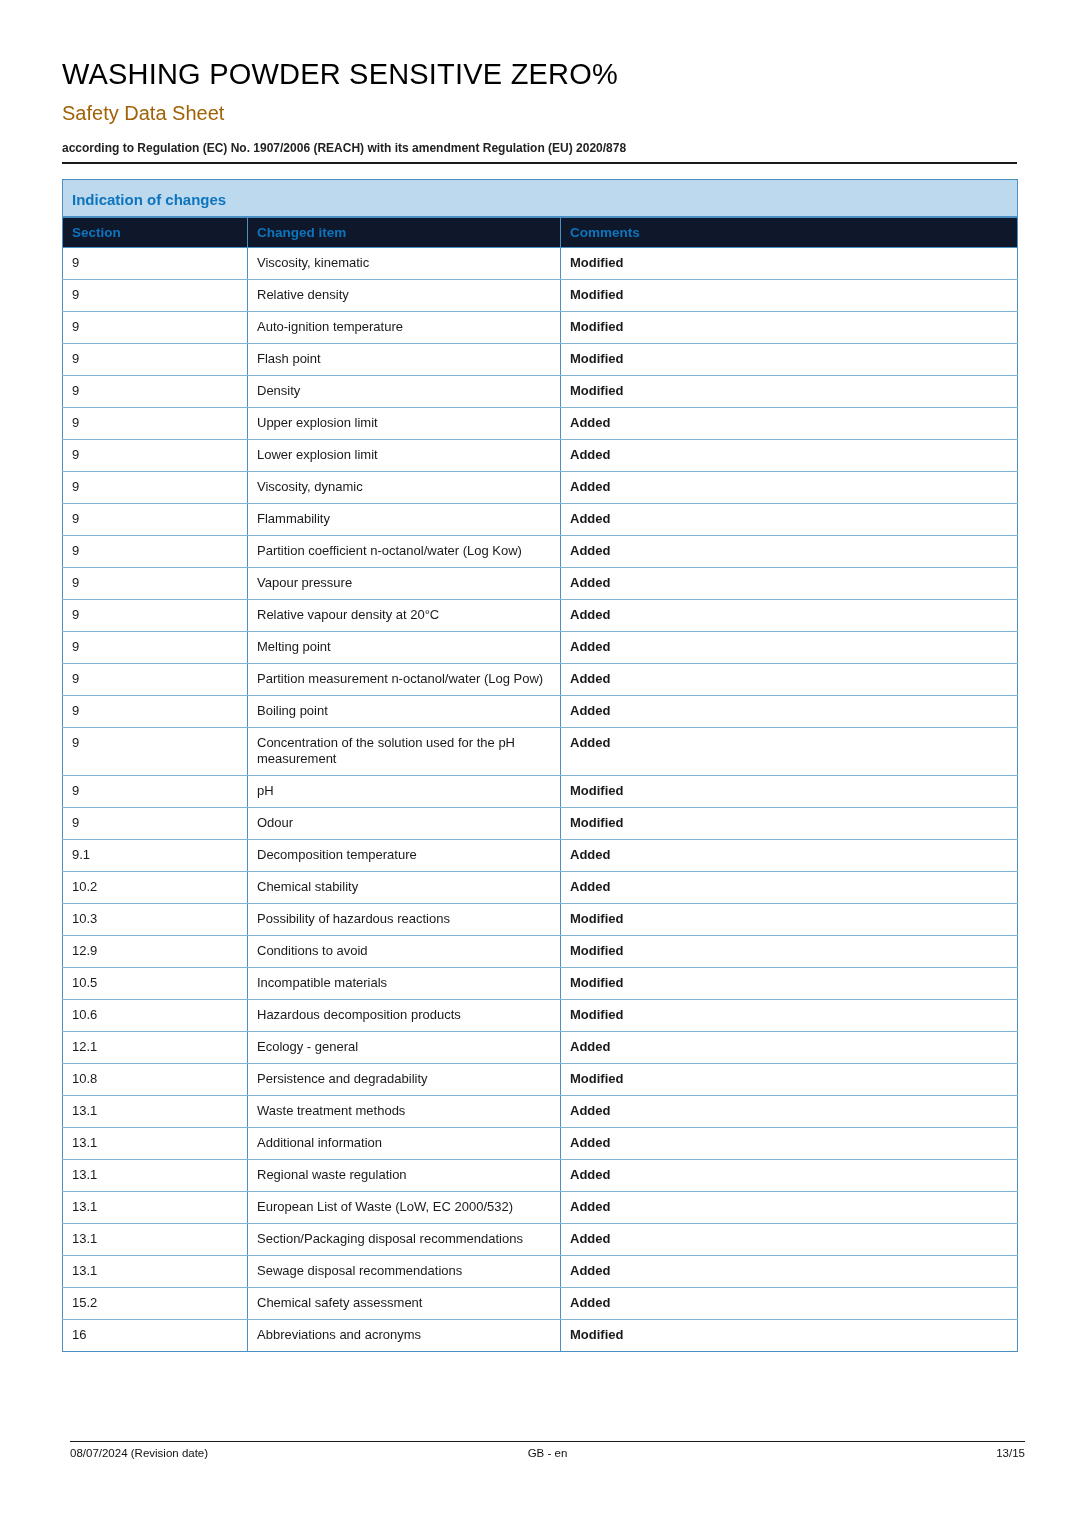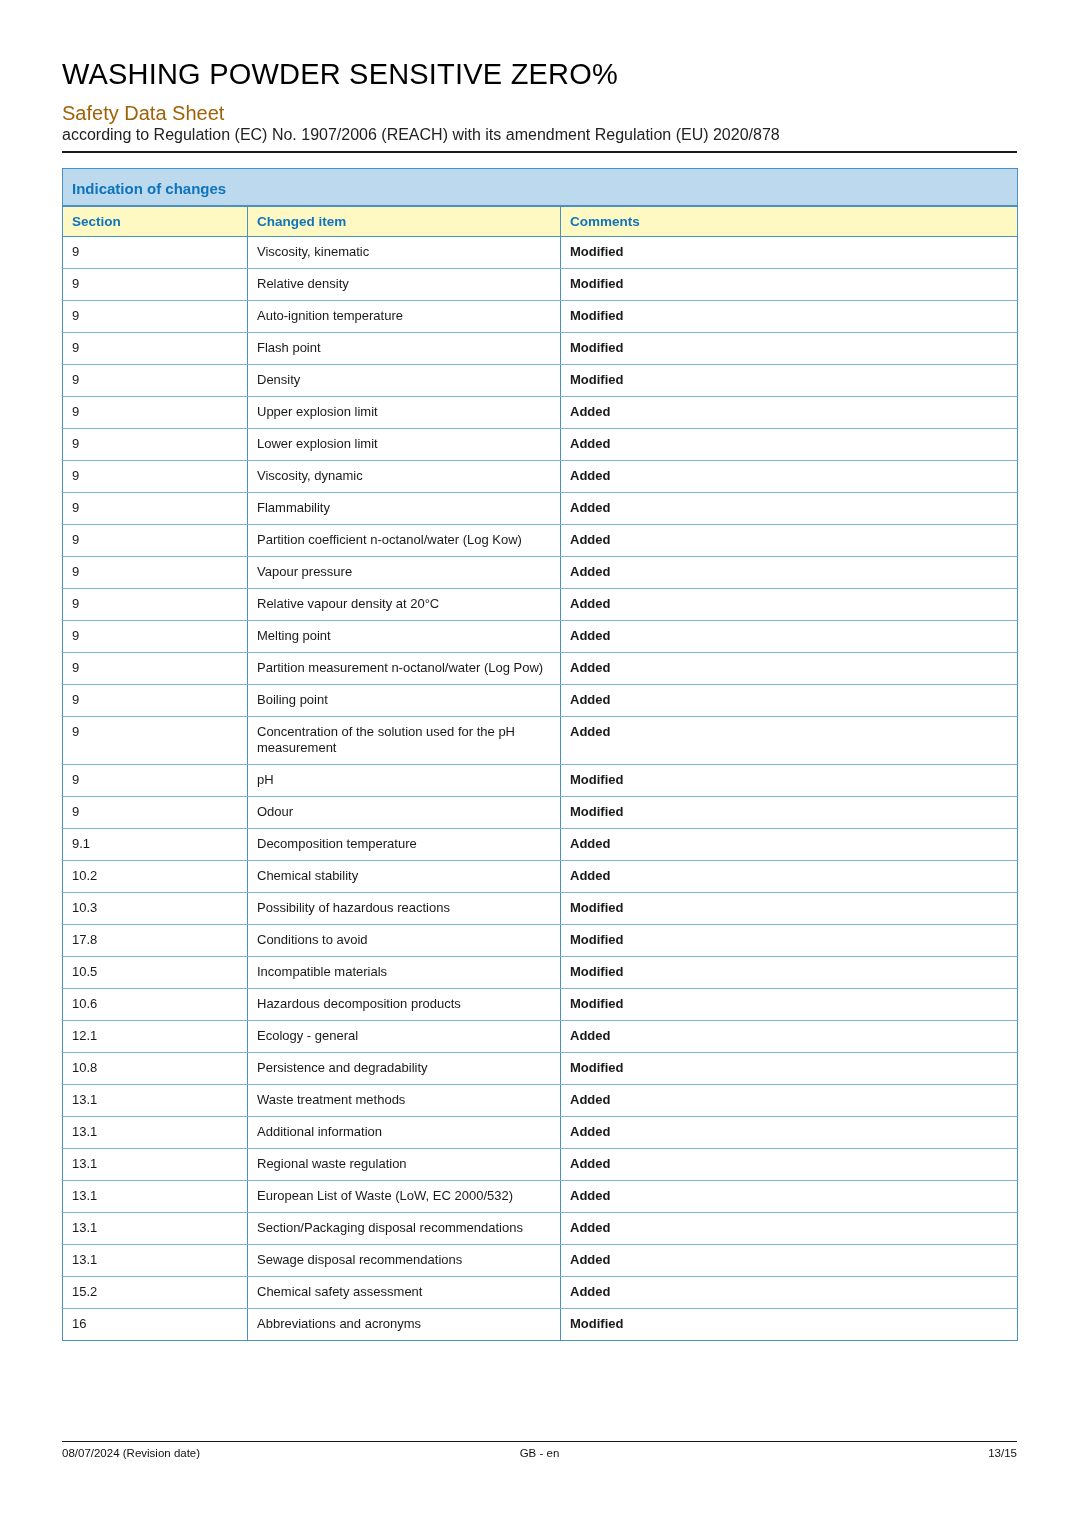--- a/index.html
+++ b/index.html
@@ -25,23 +25,24 @@
     letter-spacing: 0.2px;
     line-height: 1.15;
   }
   .doc-type {
     font-size: 20px;
     font-weight: normal;
     color: #a16207;
     margin-top: 11px;
   }
   .regulation {
-    font-size: 16px;
+    font-size: 12px;
     color: #222222;
-    margin-top: 1px;
+    margin-top: 16px;
+    font-weight: bold;
   }
   .header-rule {
     border: none;
     border-top: 2px solid #1a1a1a;
     margin-top: 7px;
     width: 955px;
   }
   
   table.changes-table {
     width: 955px;
@@ -58,21 +59,21 @@
   th.table-title {
     background: #bdd9ee;
     color: #0e74bd;
     font-size: 15px;
     font-weight: bold;
     padding: 11px 9px 8px 9px;
     border: 1px solid #4a90c2;
     border-bottom: 2px solid #4a90c2;
   }
   tr.col-header-row th {
-    background: #fef9c3;
+    background: #0f172a;
     color: #0e74bd;
     font-size: 13.5px;
     font-weight: bold;
     padding: 7px 9px;
     border: 1px solid #4a90c2;
   }
   tbody td {
     background: #ffffff;
     font-size: 13px;
     line-height: 16px;
@@ -80,21 +81,21 @@
     border-left: 1px solid #4a90c2;
     border-right: 1px solid #4a90c2;
     border-bottom: 1px solid #7db4d8;
     color: #1a1a1a;
   }
   tbody tr:last-child td { border-bottom: 1px solid #4a90c2; }
   tbody td.comment { font-weight: bold; }
   
   .footer {
     position: absolute;
-    left: 62px;
+    left: 70px;
     width: 955px;
     top: 1441px;
   }
   .footer-rule {
     border: none;
     border-top: 1.5px solid #1a1a1a;
     width: 955px;
   }
   .footer-row {
     display: flex;
@@ -238,21 +239,21 @@
           <td>10.2</td>
           <td>Chemical stability</td>
           <td class="comment">Added</td>
         </tr>
         <tr>
           <td>10.3</td>
           <td>Possibility of hazardous reactions</td>
           <td class="comment">Modified</td>
         </tr>
         <tr>
-          <td>17.8</td>
+          <td>12.9</td>
           <td>Conditions to avoid</td>
           <td class="comment">Modified</td>
         </tr>
         <tr>
           <td>10.5</td>
           <td>Incompatible materials</td>
           <td class="comment">Modified</td>
         </tr>
         <tr>
           <td>10.6</td>

